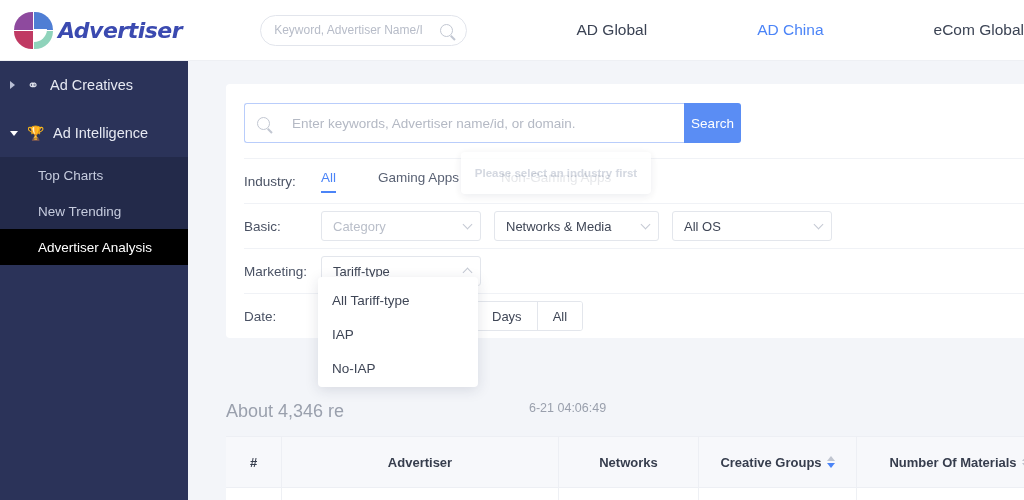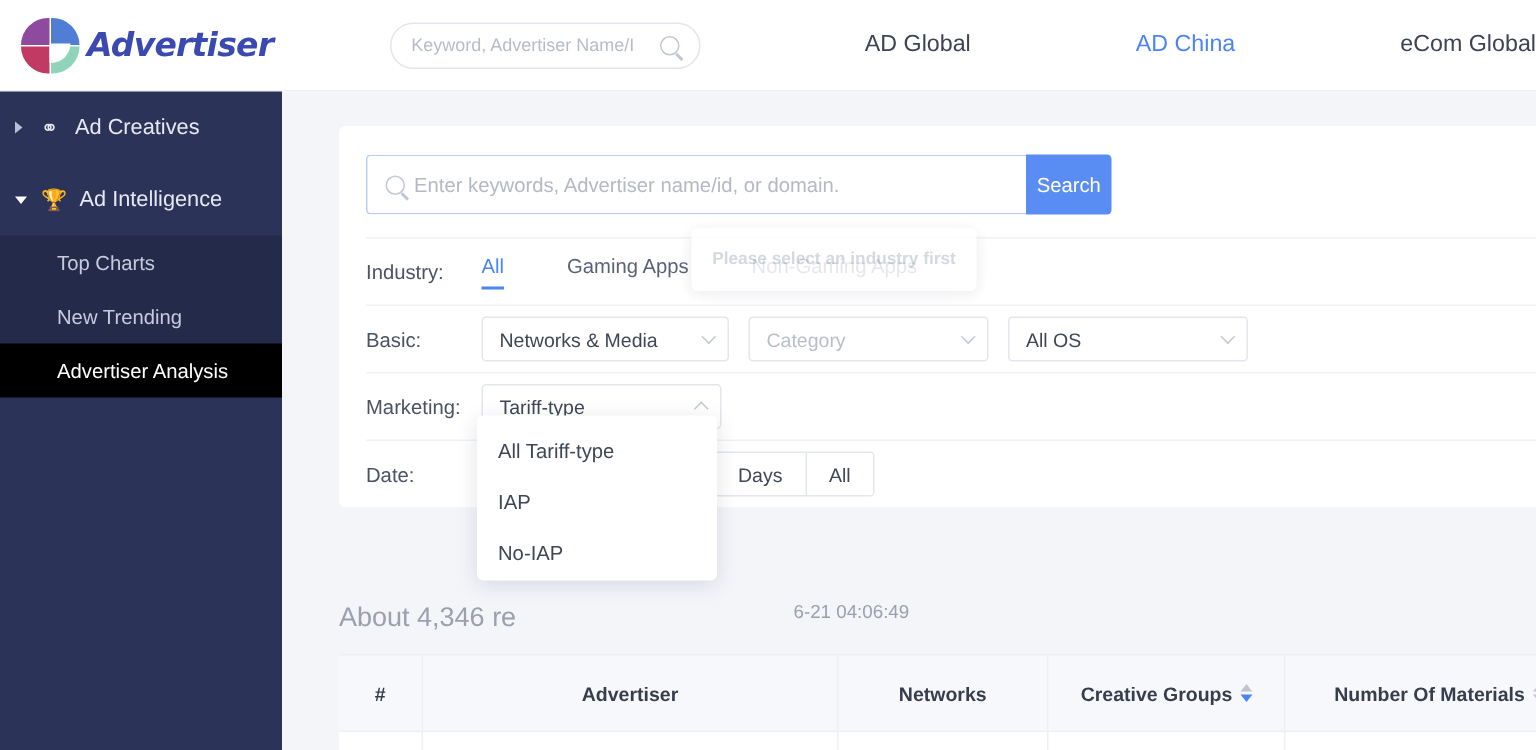--- a/index.html
+++ b/index.html
@@ -110,21 +110,21 @@
     padding: 0 18px;
   }
   .search-row { display: flex; padding-top: 19px; padding-bottom: 15px; }
   .search-box {
     width: 440px; height: 40px; border: 1px solid #b9cdfb;
     border-right: 0; border-radius: 3px 0 0 3px;
     display: flex; align-items: center; padding: 0 12px; background: #fff;
   }
   .search-box input {
     border: 0; outline: 0; flex: 1; font-size: 13.5px;
-    color: #4a5костей; color: #4a5568; margin-left: 6px;
+    color: #4a5костей; color: #4a5568; margin-left: 22px;
     font-family: "Liberation Sans", sans-serif;
   }
   .search-box input::placeholder { color: #b4b9c4; }
   .search-btn {
     width: 57px; height: 40px; background: #5a8df4; color: #fff;
     border: 0; border-radius: 0 3px 3px 0; font-size: 13.5px;
     cursor: pointer; font-family: "Liberation Sans", sans-serif;
   }
 
   .filter-row {
@@ -294,26 +294,26 @@
         <div class="flabel">Industry:</div>
         <div class="ftabs">
           <div class="ftab active">All</div>
           <div class="ftab">Gaming Apps</div>
           <div class="ftab">Non-Gaming Apps</div>
         </div>
       </div>
 
       <div class="filter-row">
         <div class="flabel">Basic:</div>
+        <div class="select ph" style="width:160px">
+          <span>Category</span>
+          <span class="chev"></span>
+        </div>
         <div class="select" style="width:165px">
           <span>Networks &amp; Media</span>
-          <span class="chev"></span>
-        </div>
-        <div class="select ph" style="width:160px">
-          <span>Category</span>
           <span class="chev"></span>
         </div>
         <div class="select" style="width:160px">
           <span>All OS</span>
           <span class="chev"></span>
         </div>
       </div>
 
       <div class="filter-row">
         <div class="flabel">Marketing:</div>

